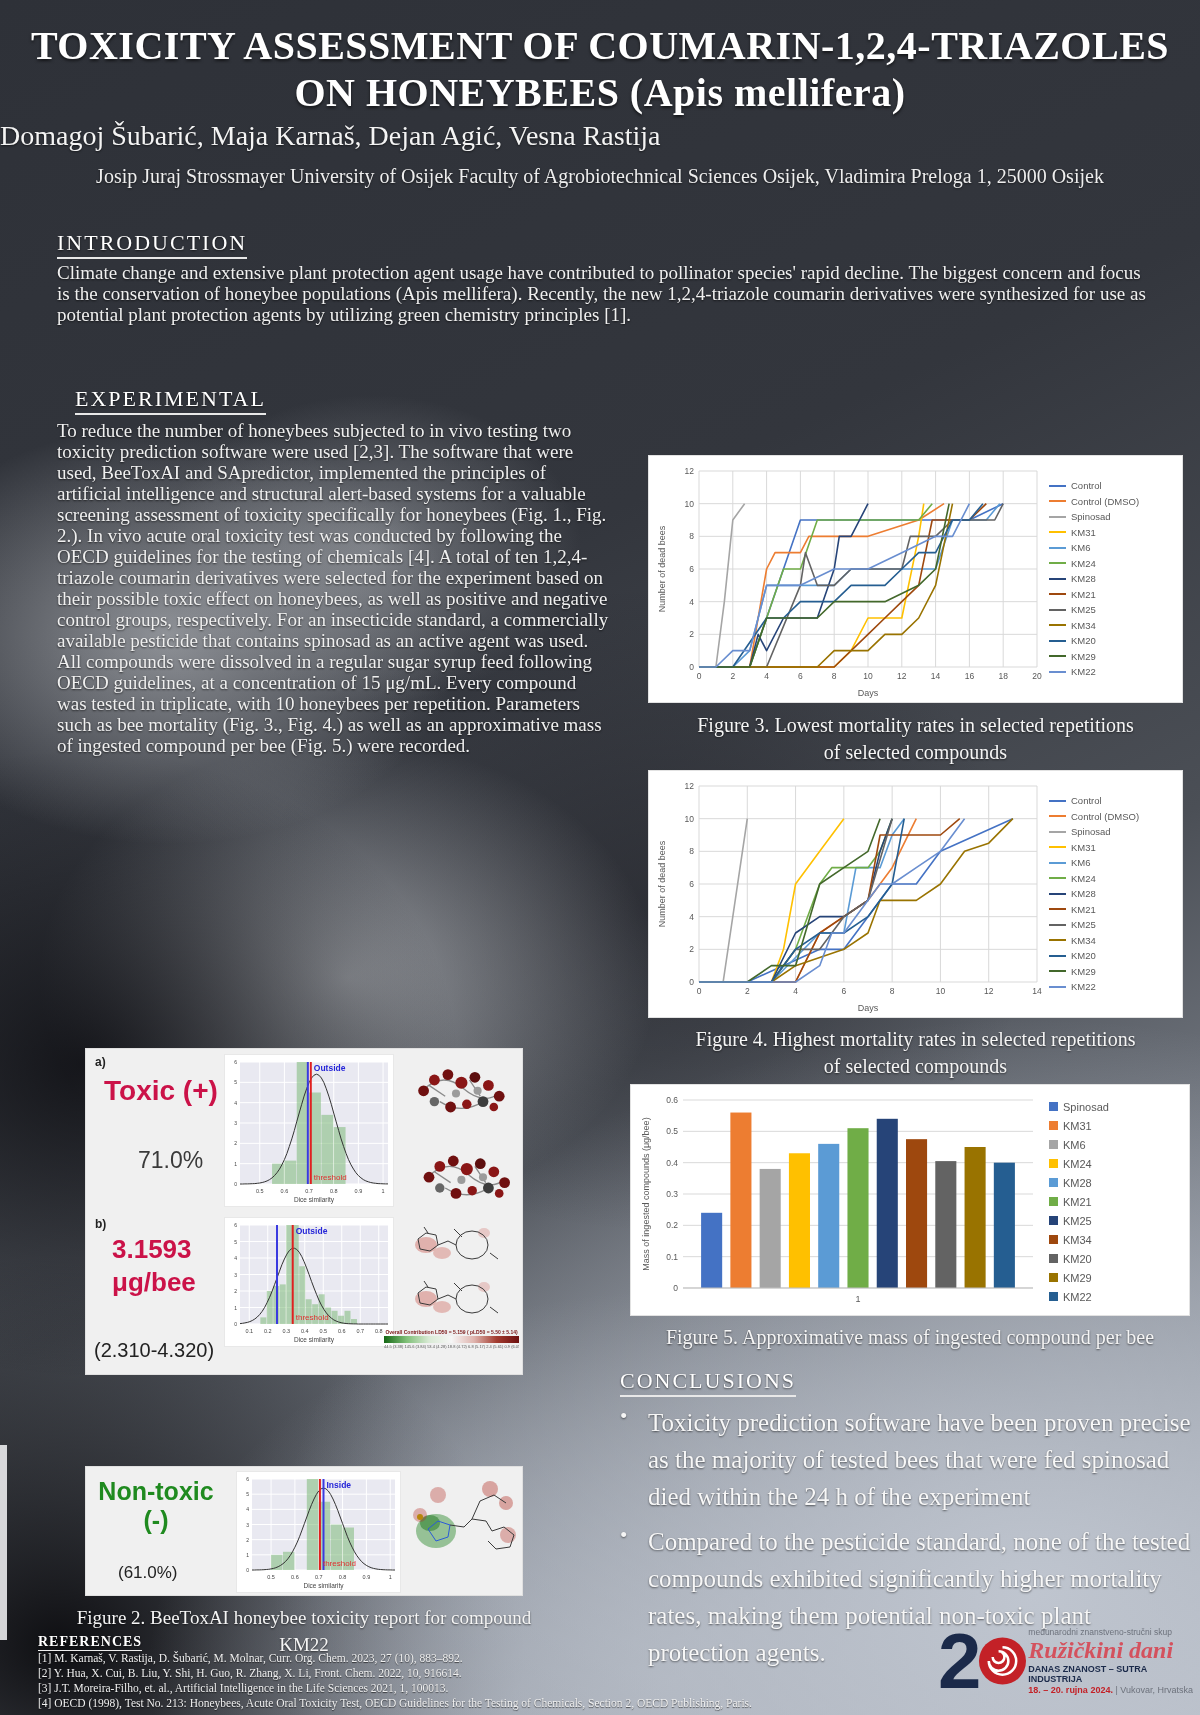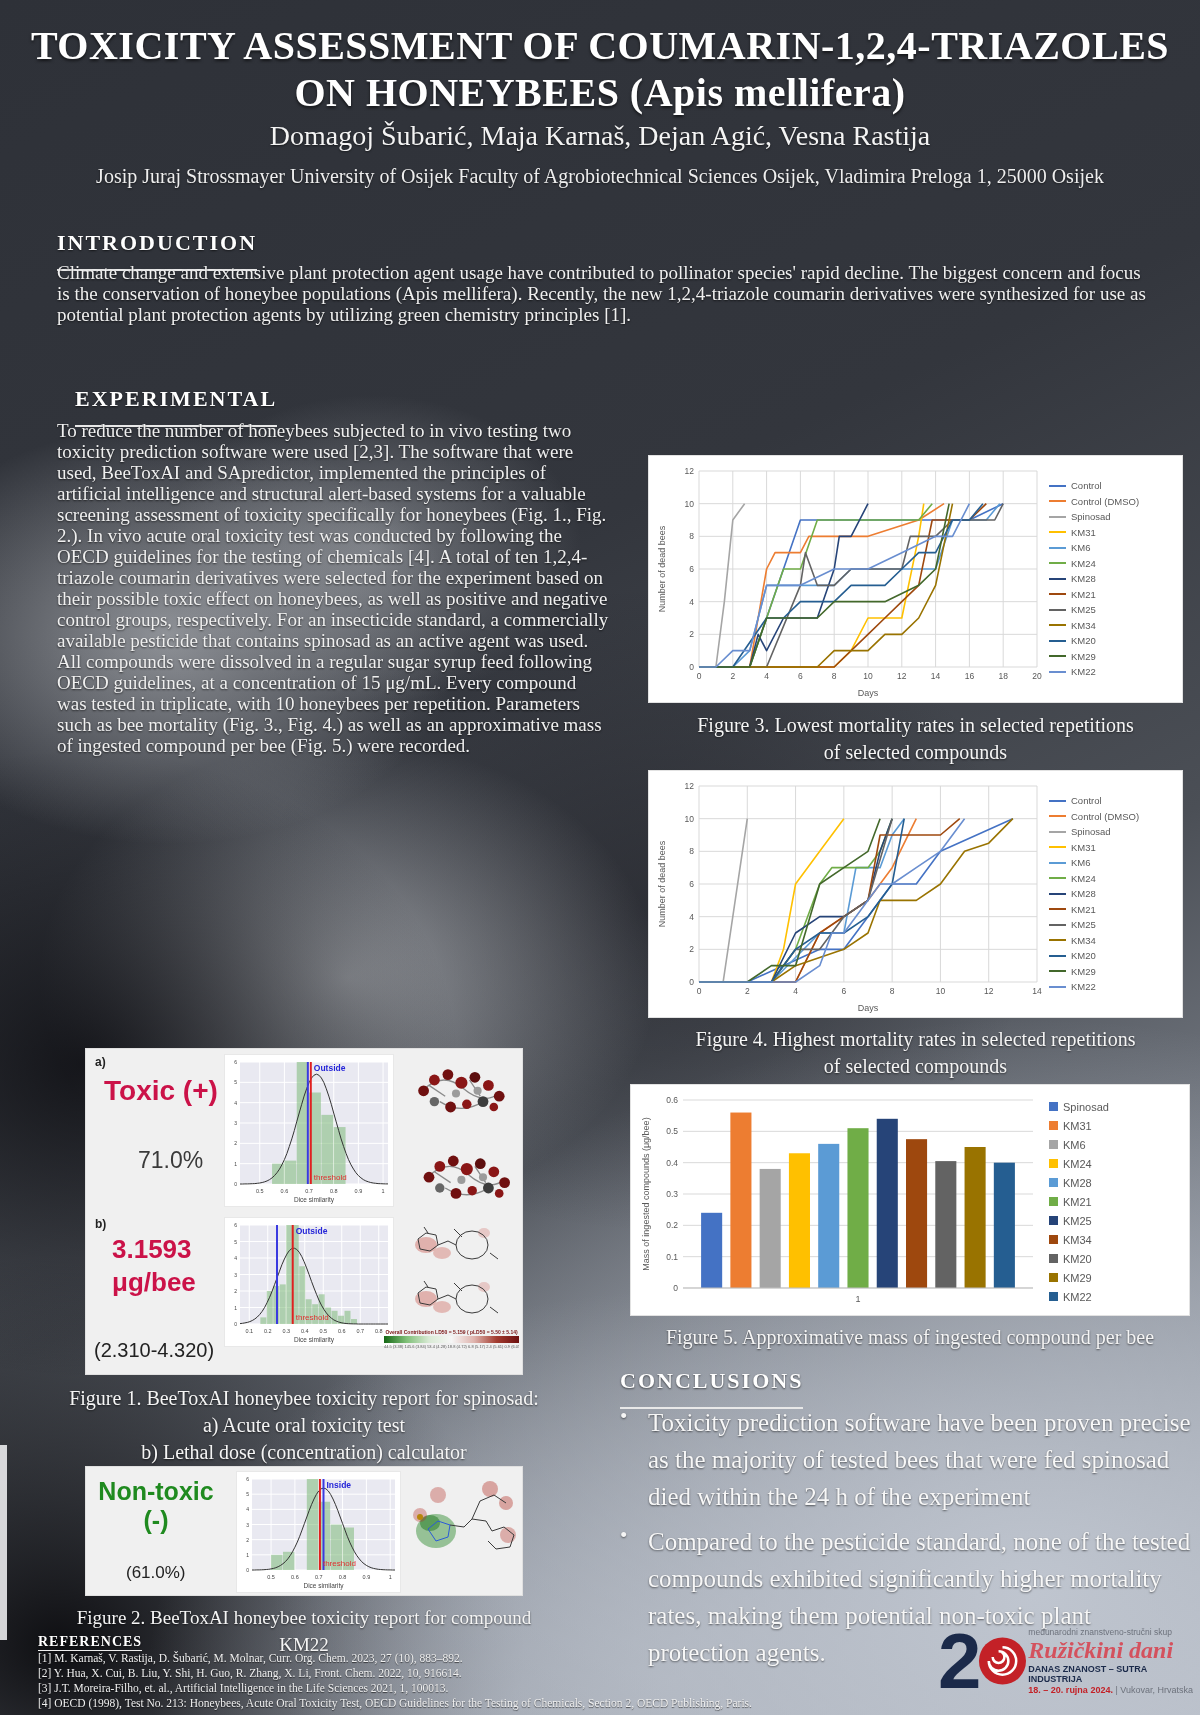--- a/index.html
+++ b/index.html
@@ -17,28 +17,28 @@
       radial-gradient(620px 520px at 5% 96%, rgba(6,6,9,.92), transparent 75%),
       linear-gradient(155deg, #2e3138 0%, #33363d 35%, #4b4f56 60%, #8d939d 85%, #b1b7c1 100%);
   }
   .abs { position:absolute; }
   .white-stripe { left:0; top:1445px; width:7px; height:195px; background:rgba(246,246,248,.85); }
 
   
   .title { left:0; top:22px; width:1200px; text-align:center; color:#fff;
     font-weight:bold; font-size:40px; line-height:47px; letter-spacing:.5px;
     text-shadow:0 2px 3px rgba(0,0,0,.6); }
-  .authors { left:0; top:120px; width:1200px; text-align:center; color:#f4f4f4;
+  .authors { left:0; top:120px; width:1200px; color:#f4f4f4;
     font-size:28px; text-shadow:0 1px 2px rgba(0,0,0,.55); }
   .affiliation { left:0; top:163px; width:1200px; text-align:center; color:#eee;
     font-size:20px; line-height:27px; padding:0 70px; text-shadow:0 1px 2px rgba(0,0,0,.55); }
 
   
-  .sec-h { color:#fff; font-size:22px; font-weight:bold; letter-spacing:2px;
-    border-bottom:2px solid #e8e8e8; display:inline-block; padding-bottom:13px;
+  .sec-h { color:#fff; font-size:22px; font-weight:normal; letter-spacing:2px;
+    border-bottom:2px solid #e8e8e8; display:inline-block; padding-bottom:1px;
     text-shadow:0 1px 2px rgba(0,0,0,.6); }
   .body-txt { color:#f0f0f0; font-size:19px; line-height:21px;
     text-shadow:0 1px 2px rgba(0,0,0,.65); }
   .it { }
 
   
   .panel { background:#fff; border:1px solid #e2e2e2; }
   .plot { position:absolute; }
   .legend { position:absolute; display:flex; flex-direction:column; }
   .leg-item { display:flex; align-items:center; color:#595959;
@@ -565,32 +565,27 @@
       </defs>
       <use href="#molB" x="8" y="2"></use>
       <use href="#molB" x="8" y="56"></use>
     </svg>
     <div class="abs" style="left:298px; top:280px; width:135px;">
       <div class="cbar-title">Overall Contribution LD50 = 5.159 ( pLD50 = 5.50 ± 5.14)</div>
       <div class="cbar"></div>
       <div class="cbar-ticks">44.5 (3.38)  145.6 (3.84)  53.4 (4.28)  18.8 (4.72)  6.8 (5.17)  2.4 (5.61)  0.9 (6.05)  0.5 (6.50)  0.1 (6.94)  0.04 (7.38)</div>
     </div>
   </div>
-  <div class="abs caption" style="left:60px; top:1385px; width:488px;">
-    <div>Figure 1. BeeToxAI honeybee toxicity report for spinosad:</div>
-    <div>a) Acute oral toxicity test</div>
-    <div>b) Lethal dose (concentration) calculator</div>
-  </div>
 
   <div class="abs report" style="left:85px; top:1466px; width:438px; height:130px;">
     <div class="abs nontoxic" style="left:10px; top:10px; width:120px; text-align:center;">
       <div>Non-toxic</div>
       <div>(-)</div>
     </div>
-    <span class="abs" style="left:32px; top:96px; font-size:17px; color:#222;margin-left:8px;">(61.0%)</span>
+    <span class="abs" style="left:32px; top:96px; font-size:17px; color:#222;">(61.0%)</span>
     <div class="hist" style="left:150px; top:4px; width:165px; height:122px;"><svg width="163" height="120" viewBox="0 0 163 120">
           <rect x="15" y="7" width="143" height="91" fill="#e9e9f1"></rect>
           <line x1="34.06666666666666" y1="7" x2="34.06666666666666" y2="98" stroke="#fff" stroke-width="1"></line>
           <line x1="57.89999999999999" y1="7" x2="57.89999999999999" y2="98" stroke="#fff" stroke-width="1"></line>
           <line x1="81.73333333333332" y1="7" x2="81.73333333333332" y2="98" stroke="#fff" stroke-width="1"></line>
           <line x1="105.56666666666666" y1="7" x2="105.56666666666666" y2="98" stroke="#fff" stroke-width="1"></line>
           <line x1="129.39999999999998" y1="7" x2="129.39999999999998" y2="98" stroke="#fff" stroke-width="1"></line>
           <line x1="153.23333333333335" y1="7" x2="153.23333333333335" y2="98" stroke="#fff" stroke-width="1"></line>
           <line x1="15" y1="98" x2="158" y2="98" stroke="#fff" stroke-width="1"></line>
           <line x1="15" y1="82.83333333333334" x2="158" y2="82.83333333333334" stroke="#fff" stroke-width="1"></line>

